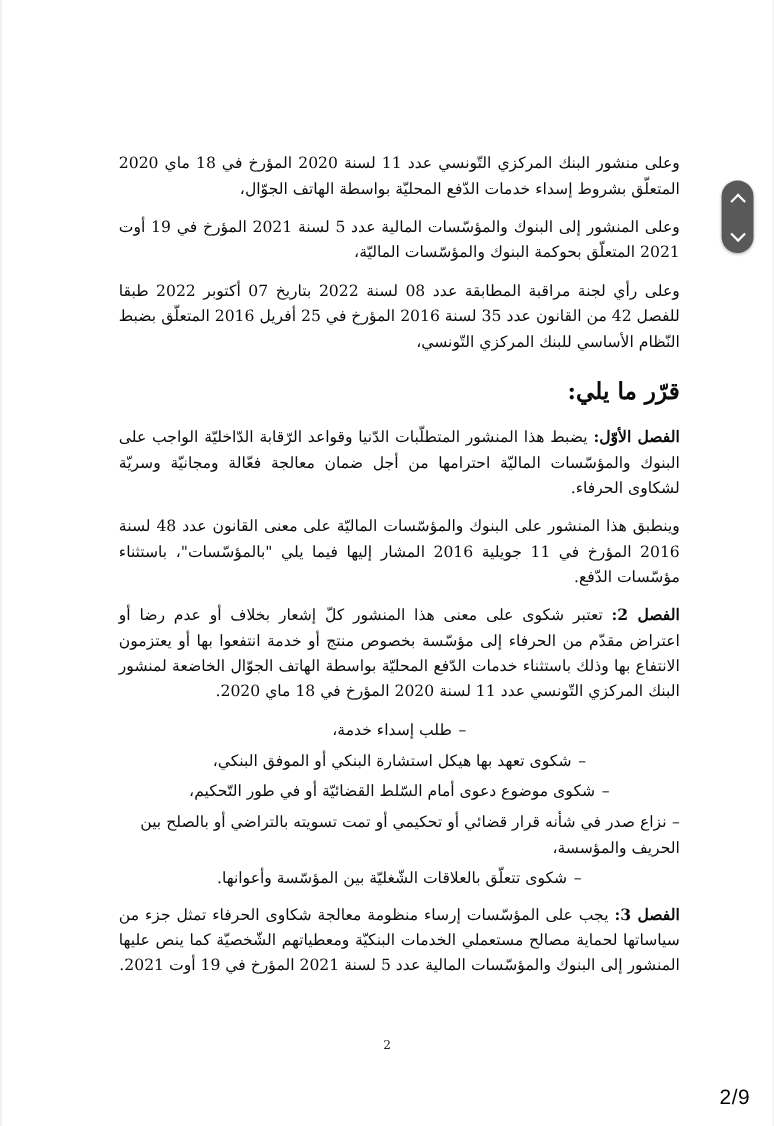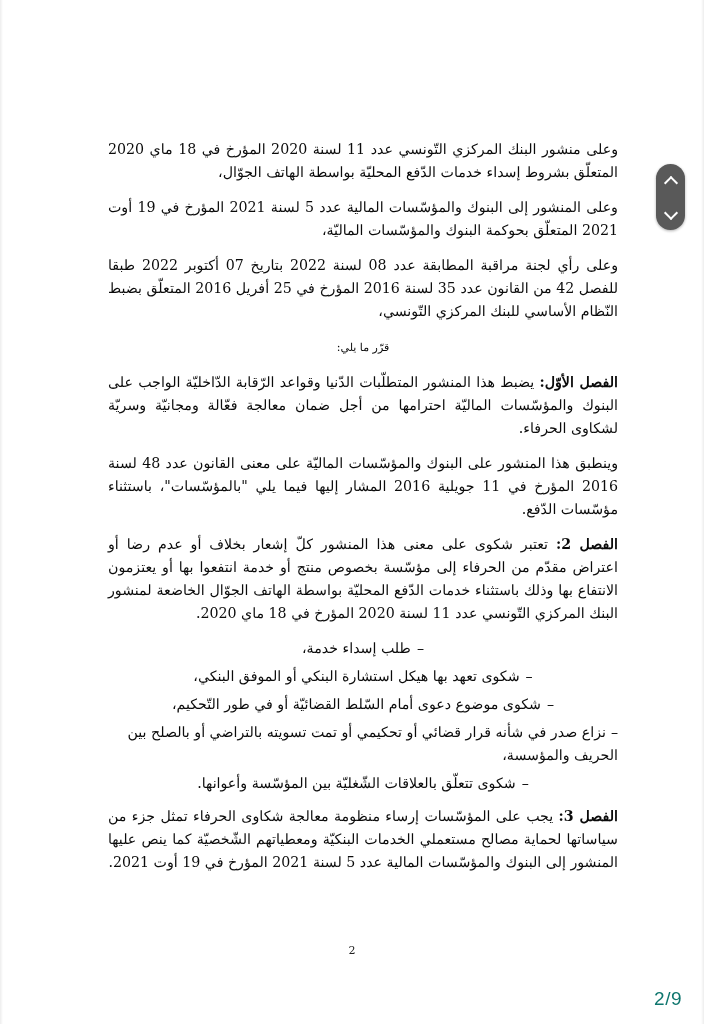--- a/index.html
+++ b/index.html
@@ -39,24 +39,24 @@
     margin: 0 0 12px 0;
     text-align: justify;
     text-justify: inter-word;
   }
 
   .bold {
     font-weight: bold;
   }
 
   .heading {
-    font-weight: normal;
+    font-weight: bold;
     margin: 16px 0 14px 0;
-    text-align: center;
-    font-size: 11px;
+    text-align: right;
+    font-size: 21px;
   }
 
   .list {
     margin: 4px 0 10px 0;
     padding: 0;
     list-style: none;
   }
   .list li {
     position: relative;
     text-align: center;
@@ -90,21 +90,21 @@
     font-size: 11px;
     color: #222;
   }
 
   .page-counter {
     position: absolute;
     right: 22px;
     bottom: 14px;
     font-family: "Liberation Sans", sans-serif;
     font-size: 19px;
-    color: #0f766e;
+    color: #000000;
     letter-spacing: 0.5px;
   }
 
   .scroll-nav {
     position: absolute;
     left: 656px;
     top: 164px;
     width: 29px;
     height: 66px;
     background: #4b4b4b;

